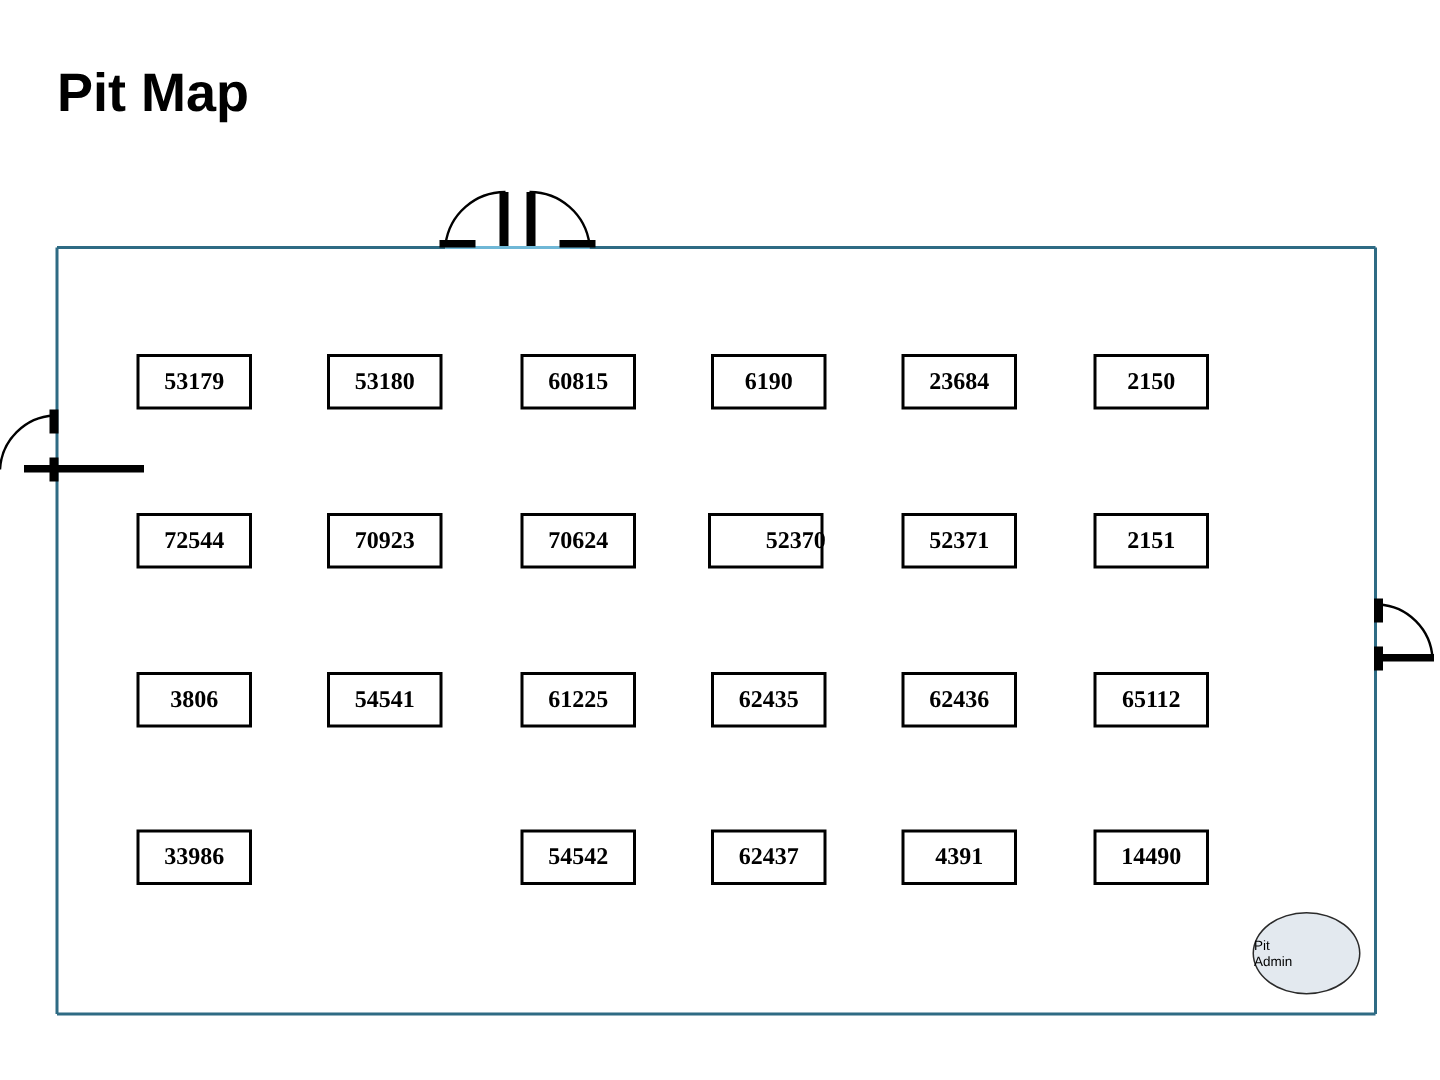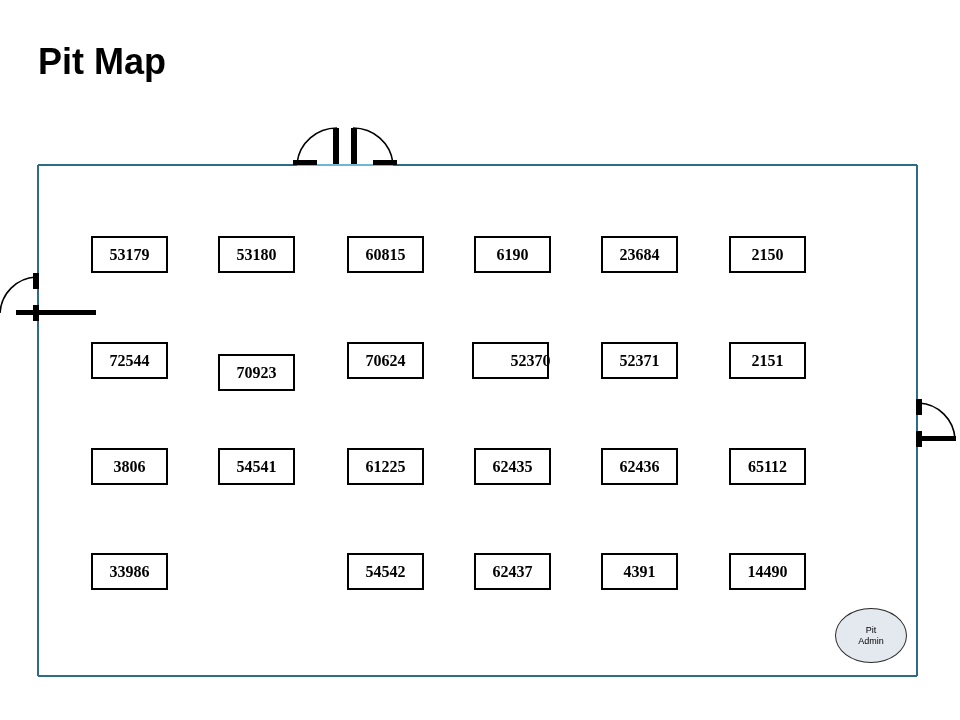--- a/index.html
+++ b/index.html
@@ -77,21 +77,21 @@
     left: 835px;
     top: 608px;
     width: 72px;
     height: 55px;
     box-sizing: border-box;
     border: 1px solid #2a2a2a;
     border-radius: 50%;
     background: #e3e9ef;
     display: flex;
     flex-direction: column;
-    align-items: center;
+    align-items: flex-start;
     justify-content: center;
     font-family: "Liberation Sans", sans-serif;
     font-size: 9px;
     color: #000000;
     line-height: 11px;
     text-align: center;
   }
 </style>
 </head>
 <body>
@@ -144,21 +144,21 @@
   <div id="desk-grid">
 
     <div class="desk-box" style="left:91px;  top:236px;">53179</div>
     <div class="desk-box" style="left:218px; top:236px;">53180</div>
     <div class="desk-box" style="left:347px; top:236px;">60815</div>
     <div class="desk-box" style="left:474px; top:236px;">6190</div>
     <div class="desk-box" style="left:601px; top:236px;">23684</div>
     <div class="desk-box" style="left:729px; top:236px;">2150</div>
 
     <div class="desk-box" style="left:91px;  top:342px;">72544</div>
-    <div class="desk-box" style="left:218px; top:342px;margin-top:12px;">70923</div>
+    <div class="desk-box" style="left:218px; top:342px;">70923</div>
     <div class="desk-box" style="left:347px; top:342px;">70624</div>
     <div class="desk-box" style="left:472px; top:342px;padding-left:40px;">52370</div>
     <div class="desk-box" style="left:601px; top:342px;">52371</div>
     <div class="desk-box" style="left:729px; top:342px;">2151</div>
 
     <div class="desk-box" style="left:91px;  top:448px;">3806</div>
     <div class="desk-box" style="left:218px; top:448px;">54541</div>
     <div class="desk-box" style="left:347px; top:448px;">61225</div>
     <div class="desk-box" style="left:474px; top:448px;">62435</div>
     <div class="desk-box" style="left:601px; top:448px;">62436</div>

